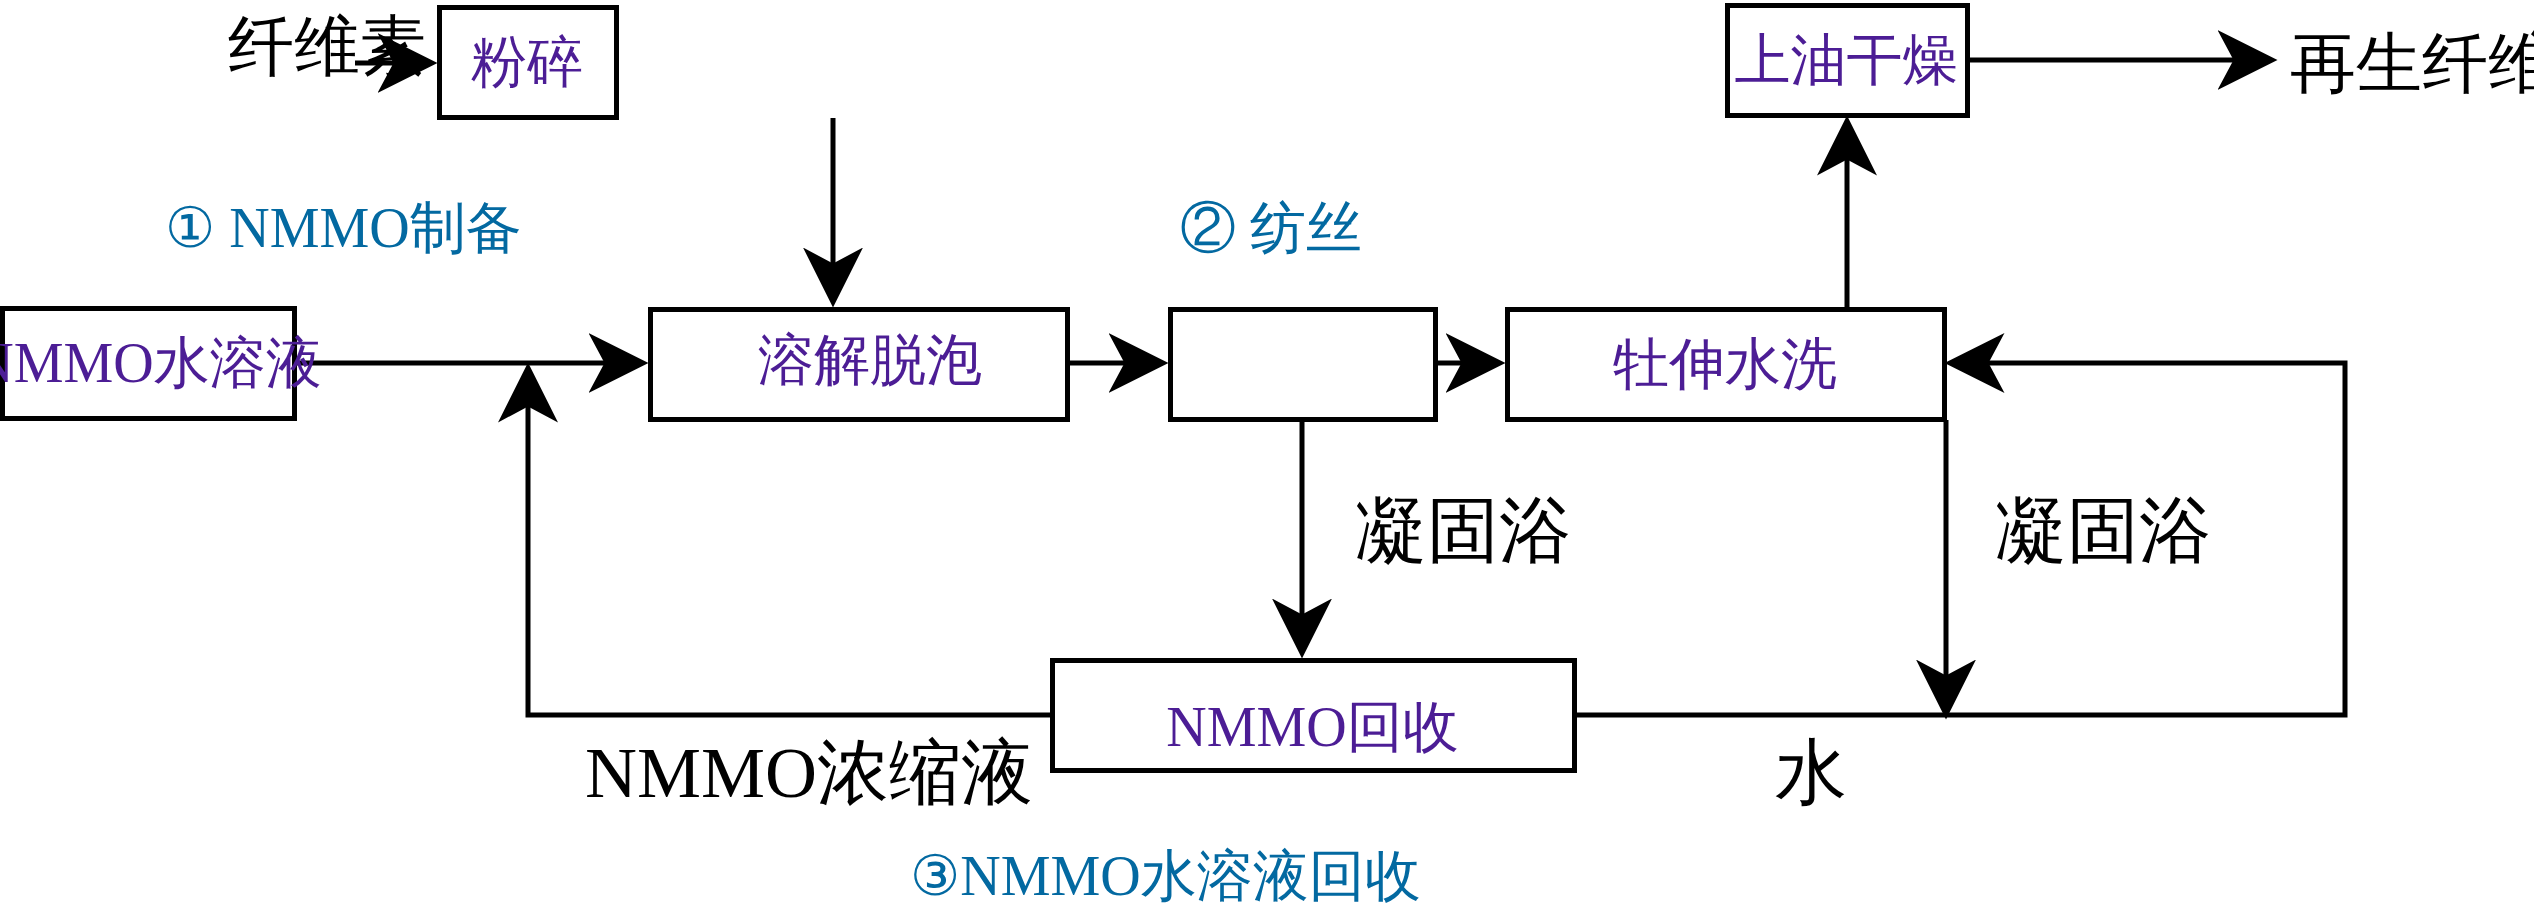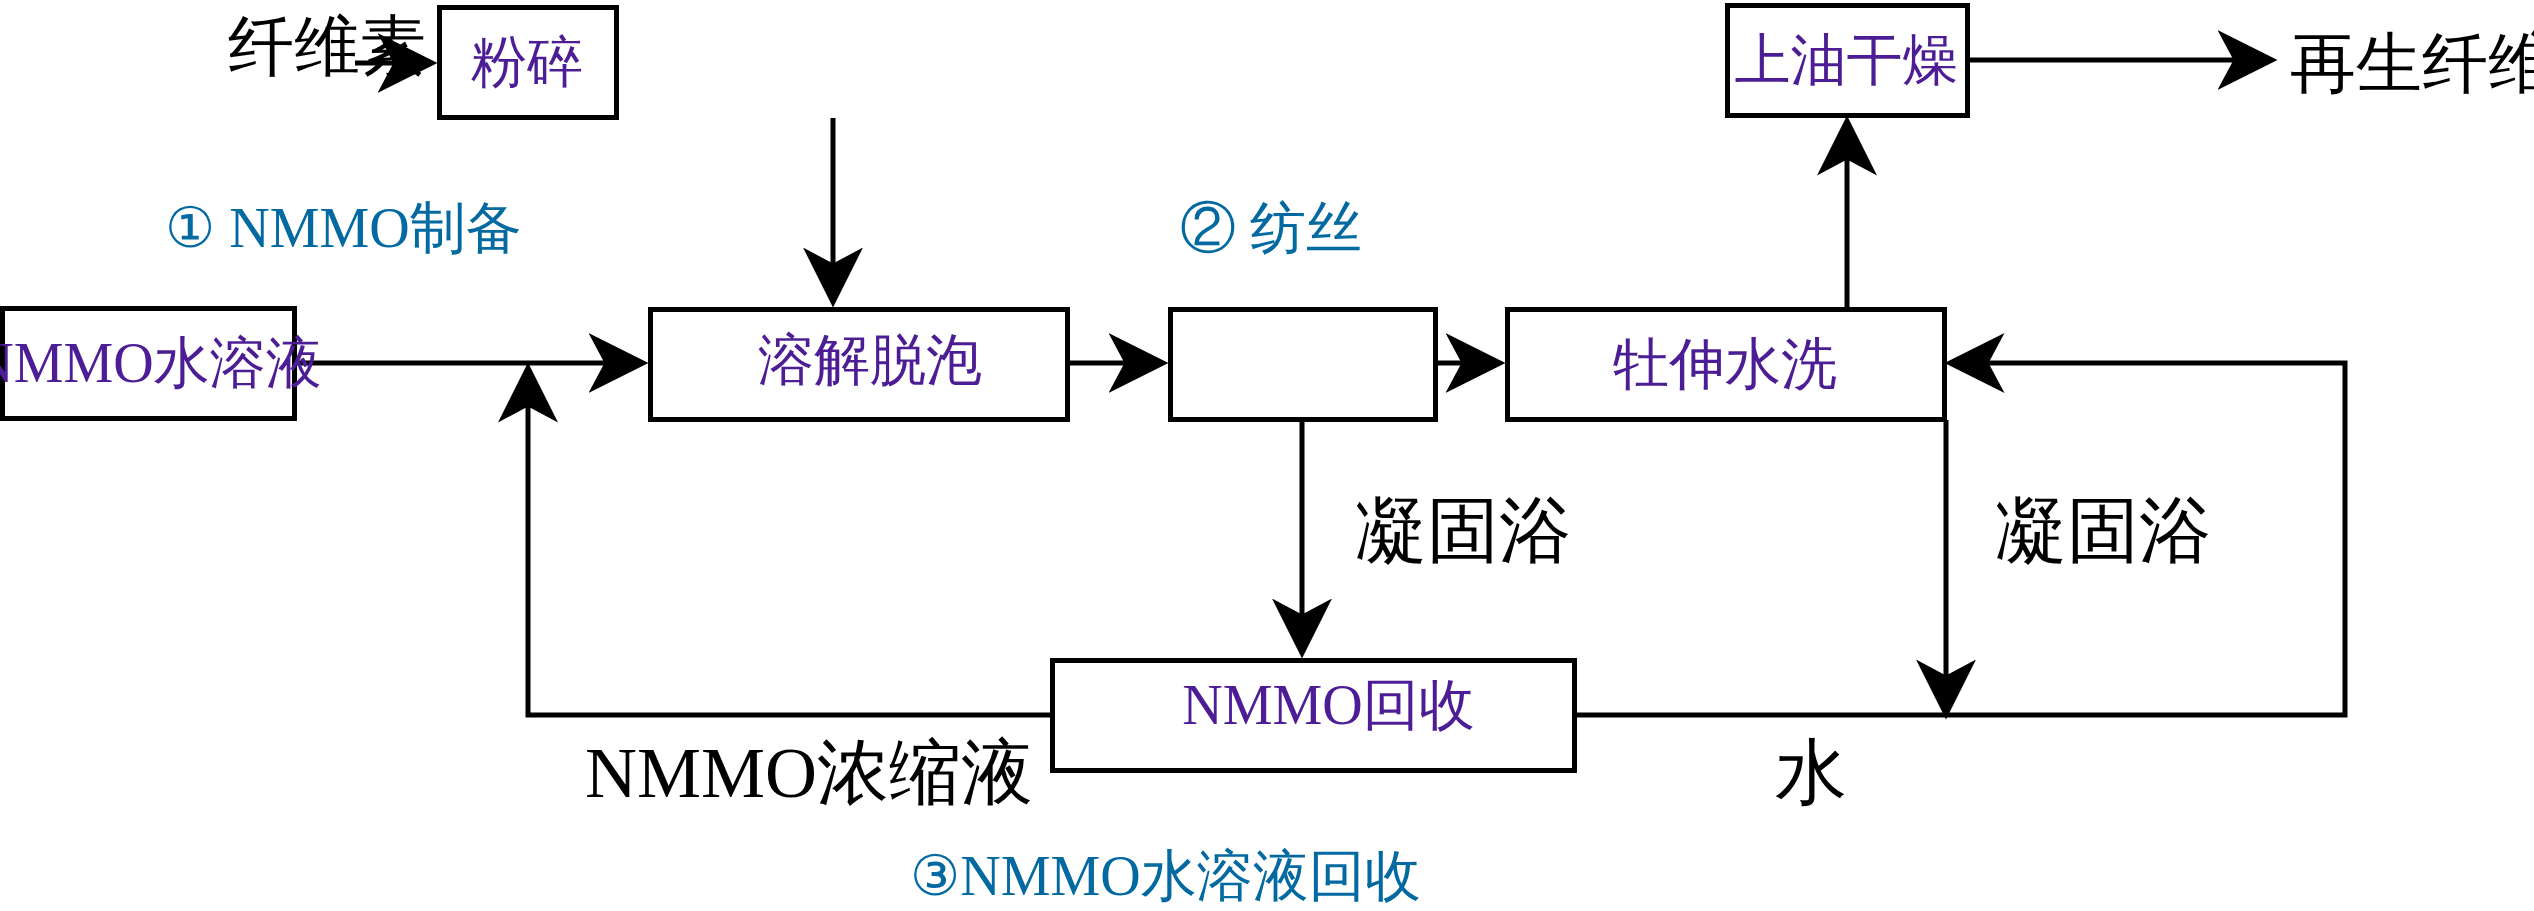--- a/index.html
+++ b/index.html
@@ -114,21 +114,21 @@
 
   <div class="node-label" style="left:437px; top:5px; width:180px; height:113px; display:flex; align-items:center; justify-content:center;">粉碎</div>
 
   <div class="node-label" style="left:648px; top:303px; width:420px; height:113px; display:flex; align-items:center; justify-content:center;margin-left:12px;">溶解脱泡</div>
 
 
   <div class="node-label" style="left:1505px; top:307px; width:440px; height:113px; display:flex; align-items:center; justify-content:center;">牡伸水洗</div>
 
   <div class="node-label" style="left:1725px; top:3px; width:243px; height:113px; display:flex; align-items:center; justify-content:center;">上油干燥</div>
 
-  <div class="node-label" style="left:1050px; top:648px; width:525px; height:113px; display:flex; align-items:center; justify-content:center;padding-left:16px;">NMMO回收</div>
+  <div class="node-label" style="left:1050px; top:670px; width:525px; height:113px; display:flex; align-items:center; justify-content:center;">NMMO回收</div>
 
   <div class="io-label" style="left:228px; top:14px;">纤维素</div>
 
   <div class="io-label" style="left:2290px; top:31px;">再生纤维</div>
 
   <div class="edge-label" style="left:1355px; top:495px;">凝固浴</div>
 
   <div class="edge-label" style="left:1995px; top:495px;">凝固浴</div>
 
   <div class="edge-label" style="left:585px; top:737px;">NMMO浓缩液</div>

